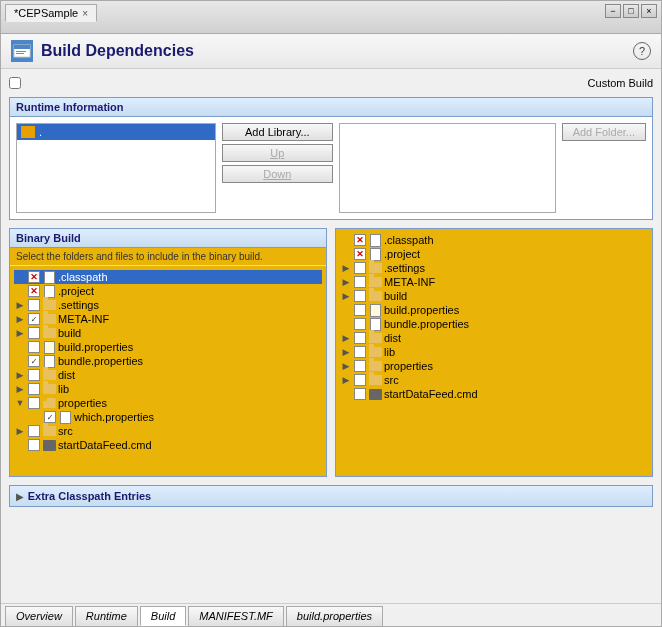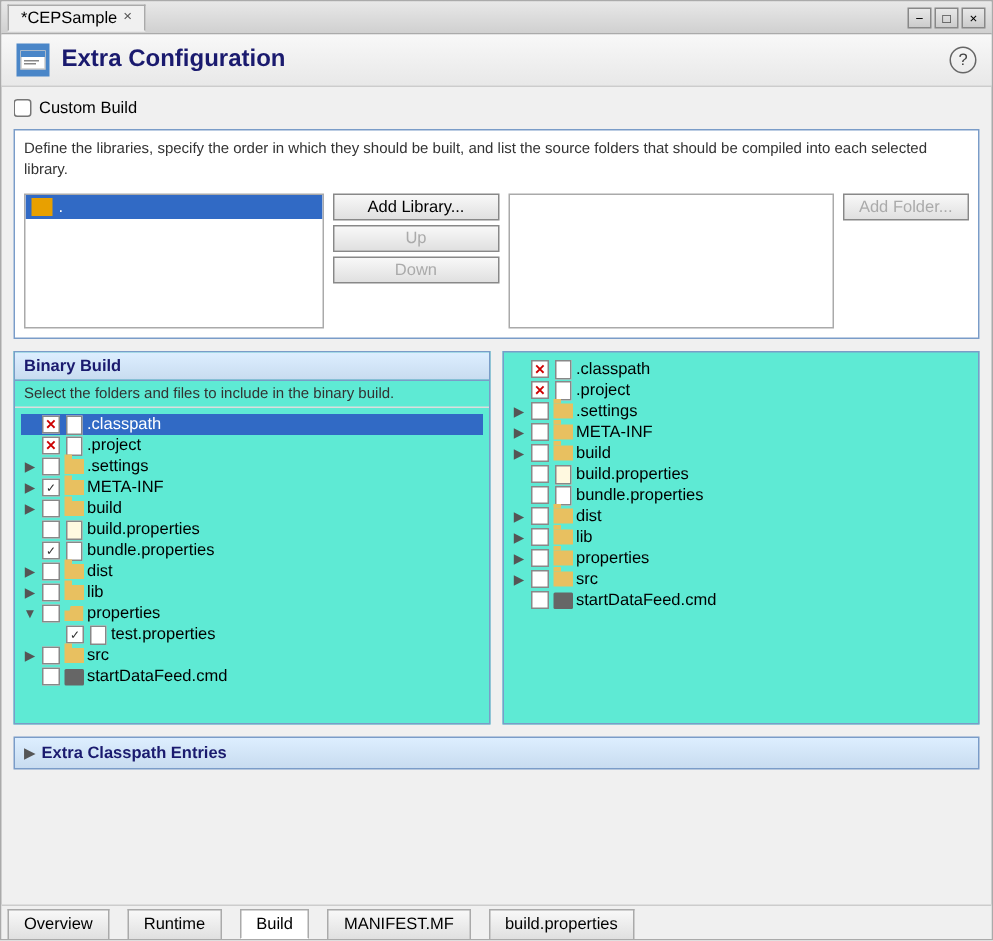--- a/index.html
+++ b/index.html
@@ -17,24 +17,24 @@
       display: flex;
       flex-direction: column;
       border: 1px solid #aaa;
       background: #f0f0f0;
     }
     
     .title-bar {
       background: linear-gradient(to bottom, #e8e8e8, #d0d0d0);
       border-bottom: 1px solid #aaa;
       display: flex;
-      align-items: center;
+      align-items: flex-start;
       justify-content: space-between;
       padding: 3px 4px;
-      height: 22px;
+      height: 33px;
     }
     .title-bar-left {
       display: flex;
       align-items: center;
       gap: 4px;
     }
     .tab-title {
       background: #f0f0f0;
       border: 1px solid #aaa;
       border-bottom: 1px solid #f0f0f0;
@@ -110,20 +110,21 @@
       overflow: auto;
       display: flex;
       flex-direction: column;
       gap: 8px;
     }
     
     .custom-build-row {
       display: flex;
       align-items: center;
       gap: 5px;
+      justify-content: space-between;
     }
     .custom-build-row input[type="checkbox"] {
       width: 12px;
       height: 12px;
     }
     
     .section-panel {
       border: 1px solid #7a9cc8;
       background: white;
     }
@@ -182,20 +183,21 @@
       padding: 2px 22px;
       border: 1px solid #888;
       background: linear-gradient(to bottom, #f8f8f8, #e0e0e0);
       cursor: pointer;
       font-size: 11px;
       min-width: 70px;
     }
     .btn:disabled, .btn.disabled {
       color: #aaa;
       cursor: default;
+      text-decoration: underline;
     }
     .source-folder-list {
       flex: 1;
       height: 90px;
       border: 1px solid #aaa;
       background: white;
     }
     .add-folder-btn {
       padding: 2px 10px;
       border: 1px solid #888;
@@ -205,21 +207,21 @@
       color: #aaa;
     }
     
     .two-col {
       display: flex;
       gap: 8px;
     }
     .build-section {
       flex: 1;
       border: 1px solid #7a9cc8;
-      background: #5eead4;
+      background: #eab308;
     }
     .build-section-header {
       background: linear-gradient(to bottom, #ddeeff, #c8dcf0);
       padding: 3px 6px;
       font-weight: bold;
       color: #1a1a6e;
       border-bottom: 1px solid #7a9cc8;
       font-size: 11px;
     }
     .build-section-desc {
@@ -348,21 +350,22 @@
       display: flex;
       padding: 2px 4px 0;
     }
     .bottom-tab {
       padding: 3px 10px;
       border: 1px solid #aaa;
       border-bottom: none;
       background: linear-gradient(to bottom, #f8f8f8, #e0e0e0);
       font-size: 11px;
       cursor: pointer;
-      margin-right: 12px;
+      margin-right: 2px;
+      font-style: italic;
     }
     .bottom-tab.active {
       background: white;
       border-bottom: 1px solid white;
       position: relative;
       z-index: 1;
     }
   </style>
 </head>
 <body>
@@ -386,35 +389,35 @@
   <div class="page-header">
     <div class="page-header-left">
       <div class="page-icon">
         <svg width="18" height="18" viewBox="0 0 18 18">
           <rect x="1" y="3" width="16" height="12" fill="#fff" stroke="#ccc"></rect>
           <rect x="1" y="3" width="16" height="4" fill="#4a86c8"></rect>
           <rect x="3" y="9" width="10" height="1" fill="#888"></rect>
           <rect x="3" y="11" width="8" height="1" fill="#888"></rect>
         </svg>
       </div>
-      <span class="page-title">Extra Configuration</span>
+      <span class="page-title">Build Dependencies</span>
     </div>
     <div class="help-icon">?</div>
   </div>
 
   <div class="content">
 
     <div class="custom-build-row">
       <input type="checkbox" style="">
       <span>Custom Build</span>
     </div>
 
     <div class="section-panel">
+      <div class="section-header">Runtime Information</div>
       <div class="section-body">
-        <p class="section-desc">Define the libraries, specify the order in which they should be built, and list the source folders that should be compiled into each selected library.</p>
         <div class="runtime-layout">
 
           <div class="library-list">
             <div class="lib-item">
               <div class="lib-icon">
                 <svg width="12" height="10" viewBox="0 0 12 10">
                   <rect x="0" y="2" width="12" height="8" fill="#e8a000"></rect>
                   <rect x="1" y="0" width="5" height="3" fill="#e8a000"></rect>
                 </svg>
               </div>
@@ -522,21 +525,21 @@
                 <div class="icon-folder-open"></div>
               </span>
               <span class="tree-label">properties</span>
             </div>
             <div class="tree-item" style="padding-left: 16px;">
               <span class="tree-toggle"></span>
               <span class="tree-check checked">✓</span>
               <span class="tree-icon">
                 <div class="icon-file"></div>
               </span>
-              <span class="tree-label">test.properties</span>
+              <span class="tree-label">which.properties</span>
             </div>
             <div class="tree-item" style="padding-left: 0px;">
               <span class="tree-toggle">▶</span>
               <span class="tree-check unchecked"></span>
               <span class="tree-icon">
                 <div class="icon-folder"></div>
               </span>
               <span class="tree-label">src</span>
             </div>
             <div class="tree-item" style="padding-left: 0px;">

